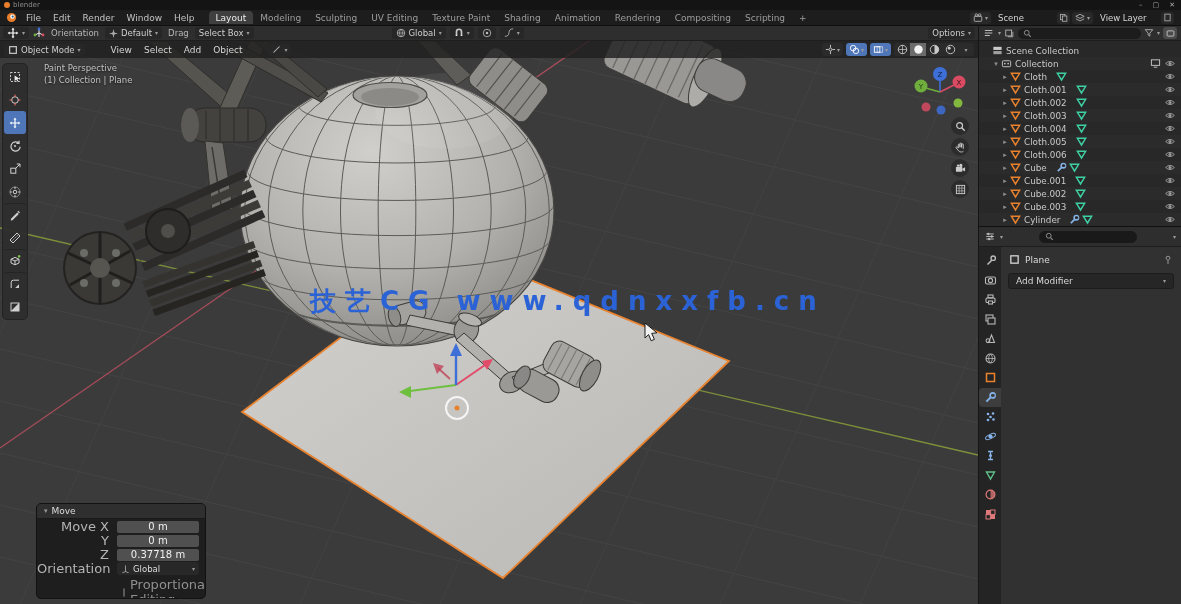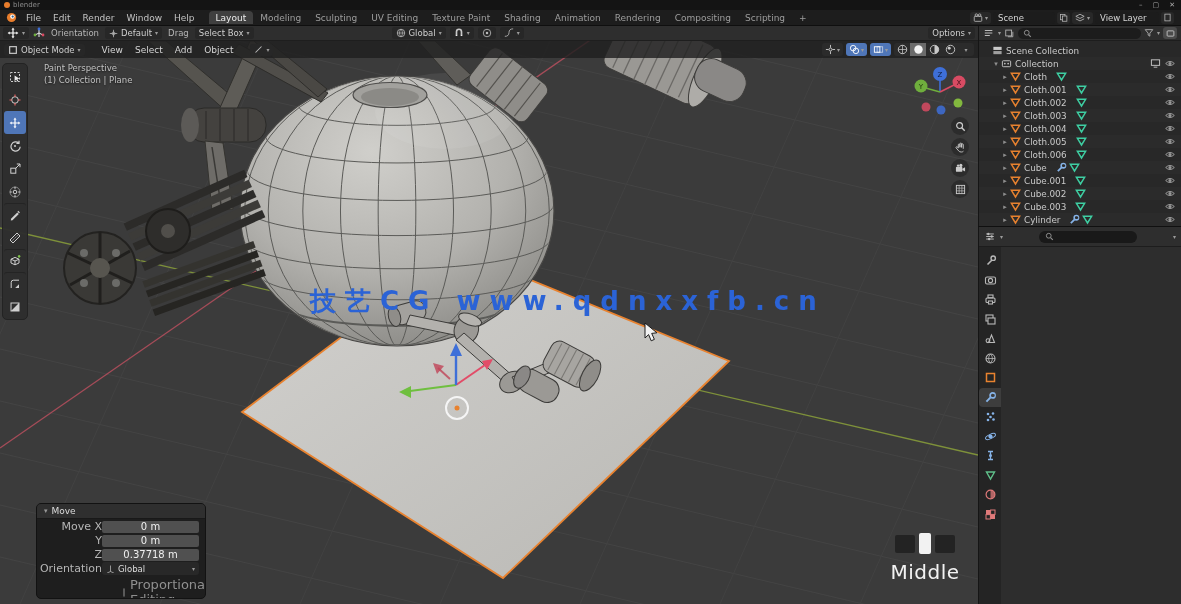--- a/index.html
+++ b/index.html
@@ -32,21 +32,21 @@
 .toolsettings{position:absolute;left:0;top:26px;width:978px;height:15px;background:#2e2e2e;
   border-bottom:1px solid #1e1e1e;display:flex;align-items:center;gap:4px;padding:0 3px;z-index:19}
 .chip{display:inline-flex;align-items:center;background:#272727;border-radius:3px;height:12px;padding:0 4px;font-size:8.5px;gap:3px;color:#cecece;white-space:nowrap}
 .ts-label{font-size:8.5px;color:#b5b5b5;margin:0 2px}
 .spacer{flex:1}
 
 
 .viewport{position:absolute;left:0;top:41px;width:978px;height:563px;background:#3b3b3b;overflow:hidden}
 #scene{position:absolute;left:0;top:0;z-index:1}
 .vp-header{position:absolute;left:0;top:0;width:100%;height:17px;background:rgba(32,32,32,.82);
-  display:flex;align-items:center;gap:11px;padding:0 4px;z-index:8}
+  display:flex;align-items:center;gap:20px;padding:0 4px;z-index:8}
 .vp-menu{padding:0 6px;font-size:9px;color:#d5d5d5}
 .vp-right{margin-left:auto;display:flex;align-items:center;gap:3px}
 .tgl{display:flex;align-items:center;gap:1px;background:#2b2b2b;border-radius:3px;height:13px;padding:0 3px}
 .tgl.on{background:#4f76b8}
 .shade-group{display:flex;background:#2b2b2b;border-radius:3px;height:13px;overflow:hidden}
 .shade-btn{width:16px;display:flex;align-items:center;justify-content:center}
 .shade-btn.active{background:#6b6b6b}
 .vp-overlay{position:absolute;left:44px;top:21px;z-index:6;color:#c2c2c2;font-size:8.5px;line-height:12px;text-shadow:0 1px 2px rgba(0,0,0,.6)}
 .watermark{position:absolute;left:310px;top:243px;z-index:4;font-size:26px;font-weight:bold;
   color:#2b63d6;letter-spacing:9px;white-space:nowrap}
@@ -63,21 +63,21 @@
 .navbtns{position:absolute;right:9px;top:76px;z-index:7;display:flex;flex-direction:column;gap:3px}
 .navbtn{width:18px;height:18px;border-radius:50%;background:rgba(40,40,40,.75);display:flex;align-items:center;justify-content:center}
 
 
 .move-panel{position:absolute;left:36px;top:462px;width:170px;height:96px;z-index:10;
   background:rgba(28,28,28,.95);border:1px solid #121212;border-radius:5px;overflow:hidden}
 .mp-head{height:15px;background:#2f2f2f;display:flex;align-items:center;padding:0 7px;gap:4px;
   font-size:9px;color:#dcdcdc;border-bottom:1px solid #191919}
 .mp-caret{font-size:7px;color:#9a9a9a}
 .mp-row{display:flex;align-items:center;height:13px;margin:1px 6px 1px 0}
-.mp-label{width:65px;text-align:right;padding-right:0;font-size:11px;color:#b5b5b5}
+.mp-label{width:80px;text-align:right;padding-right:8px;font-size:13px;color:#b5b5b5}
 .mp-field{flex:1;height:12px;background:#505050;border-radius:2px;display:flex;align-items:center;justify-content:center;font-size:10px;color:#f0f0f0}
 .mp-drop{flex:1;height:13px;background:#282828;border-radius:3px;display:flex;align-items:center;padding:0 4px;gap:3px;font-size:8.5px;color:#dcdcdc}
 .mp-check{display:flex;align-items:center;margin-left:86px;margin-top:2px;gap:5px}
 .mp-box{width:9px;height:9px;background:#3a3a3a;border:1px solid #5a5a5a;border-radius:2px}
 .mp-ptext{font-size:13px;color:#8f8f8f}
 
 
 .keyovl{position:absolute;left:872px;top:492px;width:106px;z-index:10;text-align:center}
 .keysq{display:inline-block;width:20px;height:18px;background:#232323;border-radius:2px;margin:0 2px;vertical-align:middle}
 .keysq.mid{width:12px;height:21px;background:#f2f2f2}
@@ -718,24 +718,20 @@
           <span>Global</span>
           <span class="carr" style="margin-left:auto">▾</span>
         </span>
       </div>
       <div class="mp-check">
         <span class="mp-box"></span>
         <span class="mp-ptext">Proportional Editing</span>
       </div>
     </div>
 
-    <div class="keyovl">
-      <span class="keysq"></span><span class="keysq mid"></span><span class="keysq"></span>
-      <div class="keytext">Middle</div>
-    </div>
   </div>
 
   <div class="outliner">
     <div class="ol-header">
       <span class="icon">
           <svg width="12" height="10" viewBox="0 0 14 12">
             <path d="M2 3 h9 M2 6 h9 M2 9 h6" stroke="#bbb" stroke-width="1.2"></path>
           </svg>
         </span>
       <span class="carr">▾</span>
@@ -1242,14 +1238,34 @@
      <span class="icon">
             <svg width="13" height="13" viewBox="0 0 13 13">
               <rect x="2" y="2" width="4.4" height="4.4" fill="#e07a7a"></rect>
               <rect x="6.6" y="6.6" width="4.4" height="4.4" fill="#e07a7a"></rect>
               <rect x="6.6" y="2" width="4.4" height="4.4" fill="none" stroke="#e07a7a"></rect>
               <rect x="2" y="6.6" width="4.4" height="4.4" fill="none" stroke="#e07a7a"></rect>
             </svg>
           </span>
         </div>
       </div>
+    <div class="pcontent">
+      <div class="bcrumb">
+        <span class="icon">
+            <svg width="11" height="11" viewBox="0 0 12 12">
+              <rect x="2" y="2" width="8" height="8" fill="none" stroke="#d8d8d8" stroke-width="1.4"></rect>
+            </svg>
+          </span>
+        <span>Plane</span>
+        <span class="bc-pin icon">
+            <svg width="10" height="10" viewBox="0 0 12 12">
+              <path d="M6 1.5 a2.3 2.3 0 0 1 2.3 2.3 c0 1.9-2.3 2.5-2.3 2.5 s-2.3-.6-2.3-2.5 A2.3 2.3 0 0 1 6 1.5 Z" fill="none" stroke="#aaa"></path>
+              <path d="M6 6.3 V11" stroke="#aaa"></path>
+            </svg>
+          </span>
+      </div>
+      <div class="addmod">
+        <span>Add Modifier</span>
+        <span class="carr">▾</span>
+      </div>
+    </div>
   </div>
 </div>
 
 </body></html>

